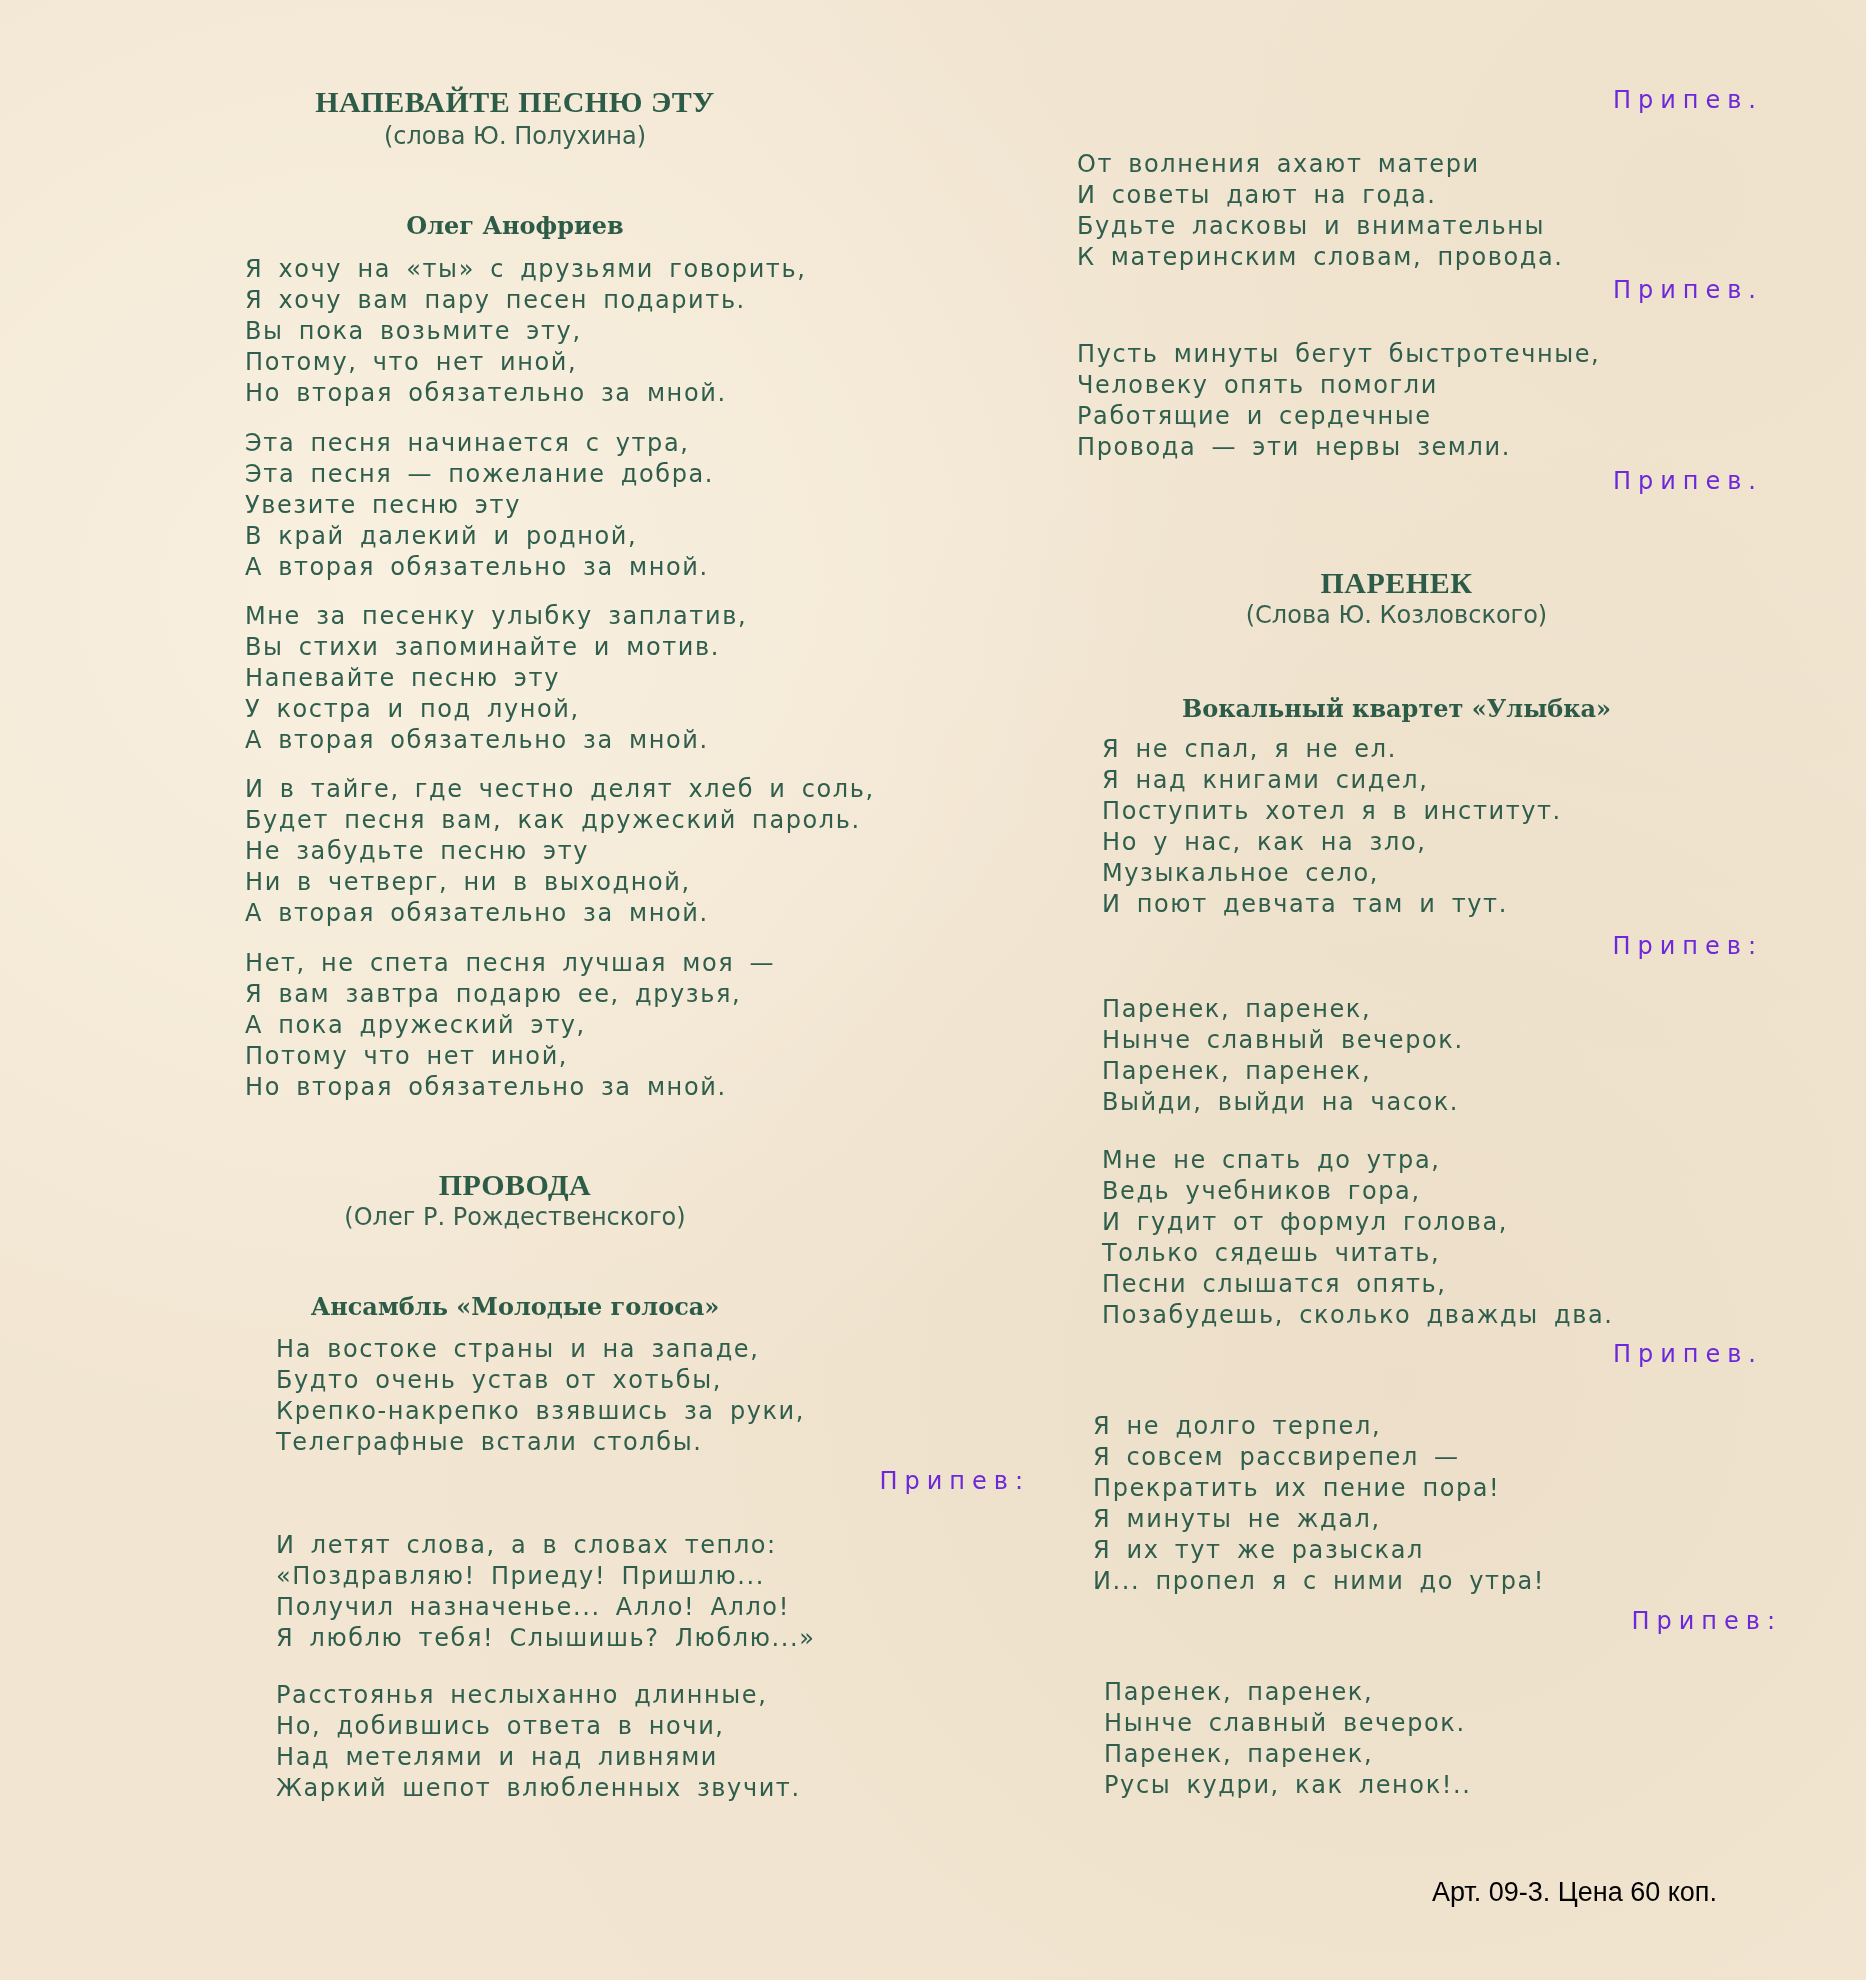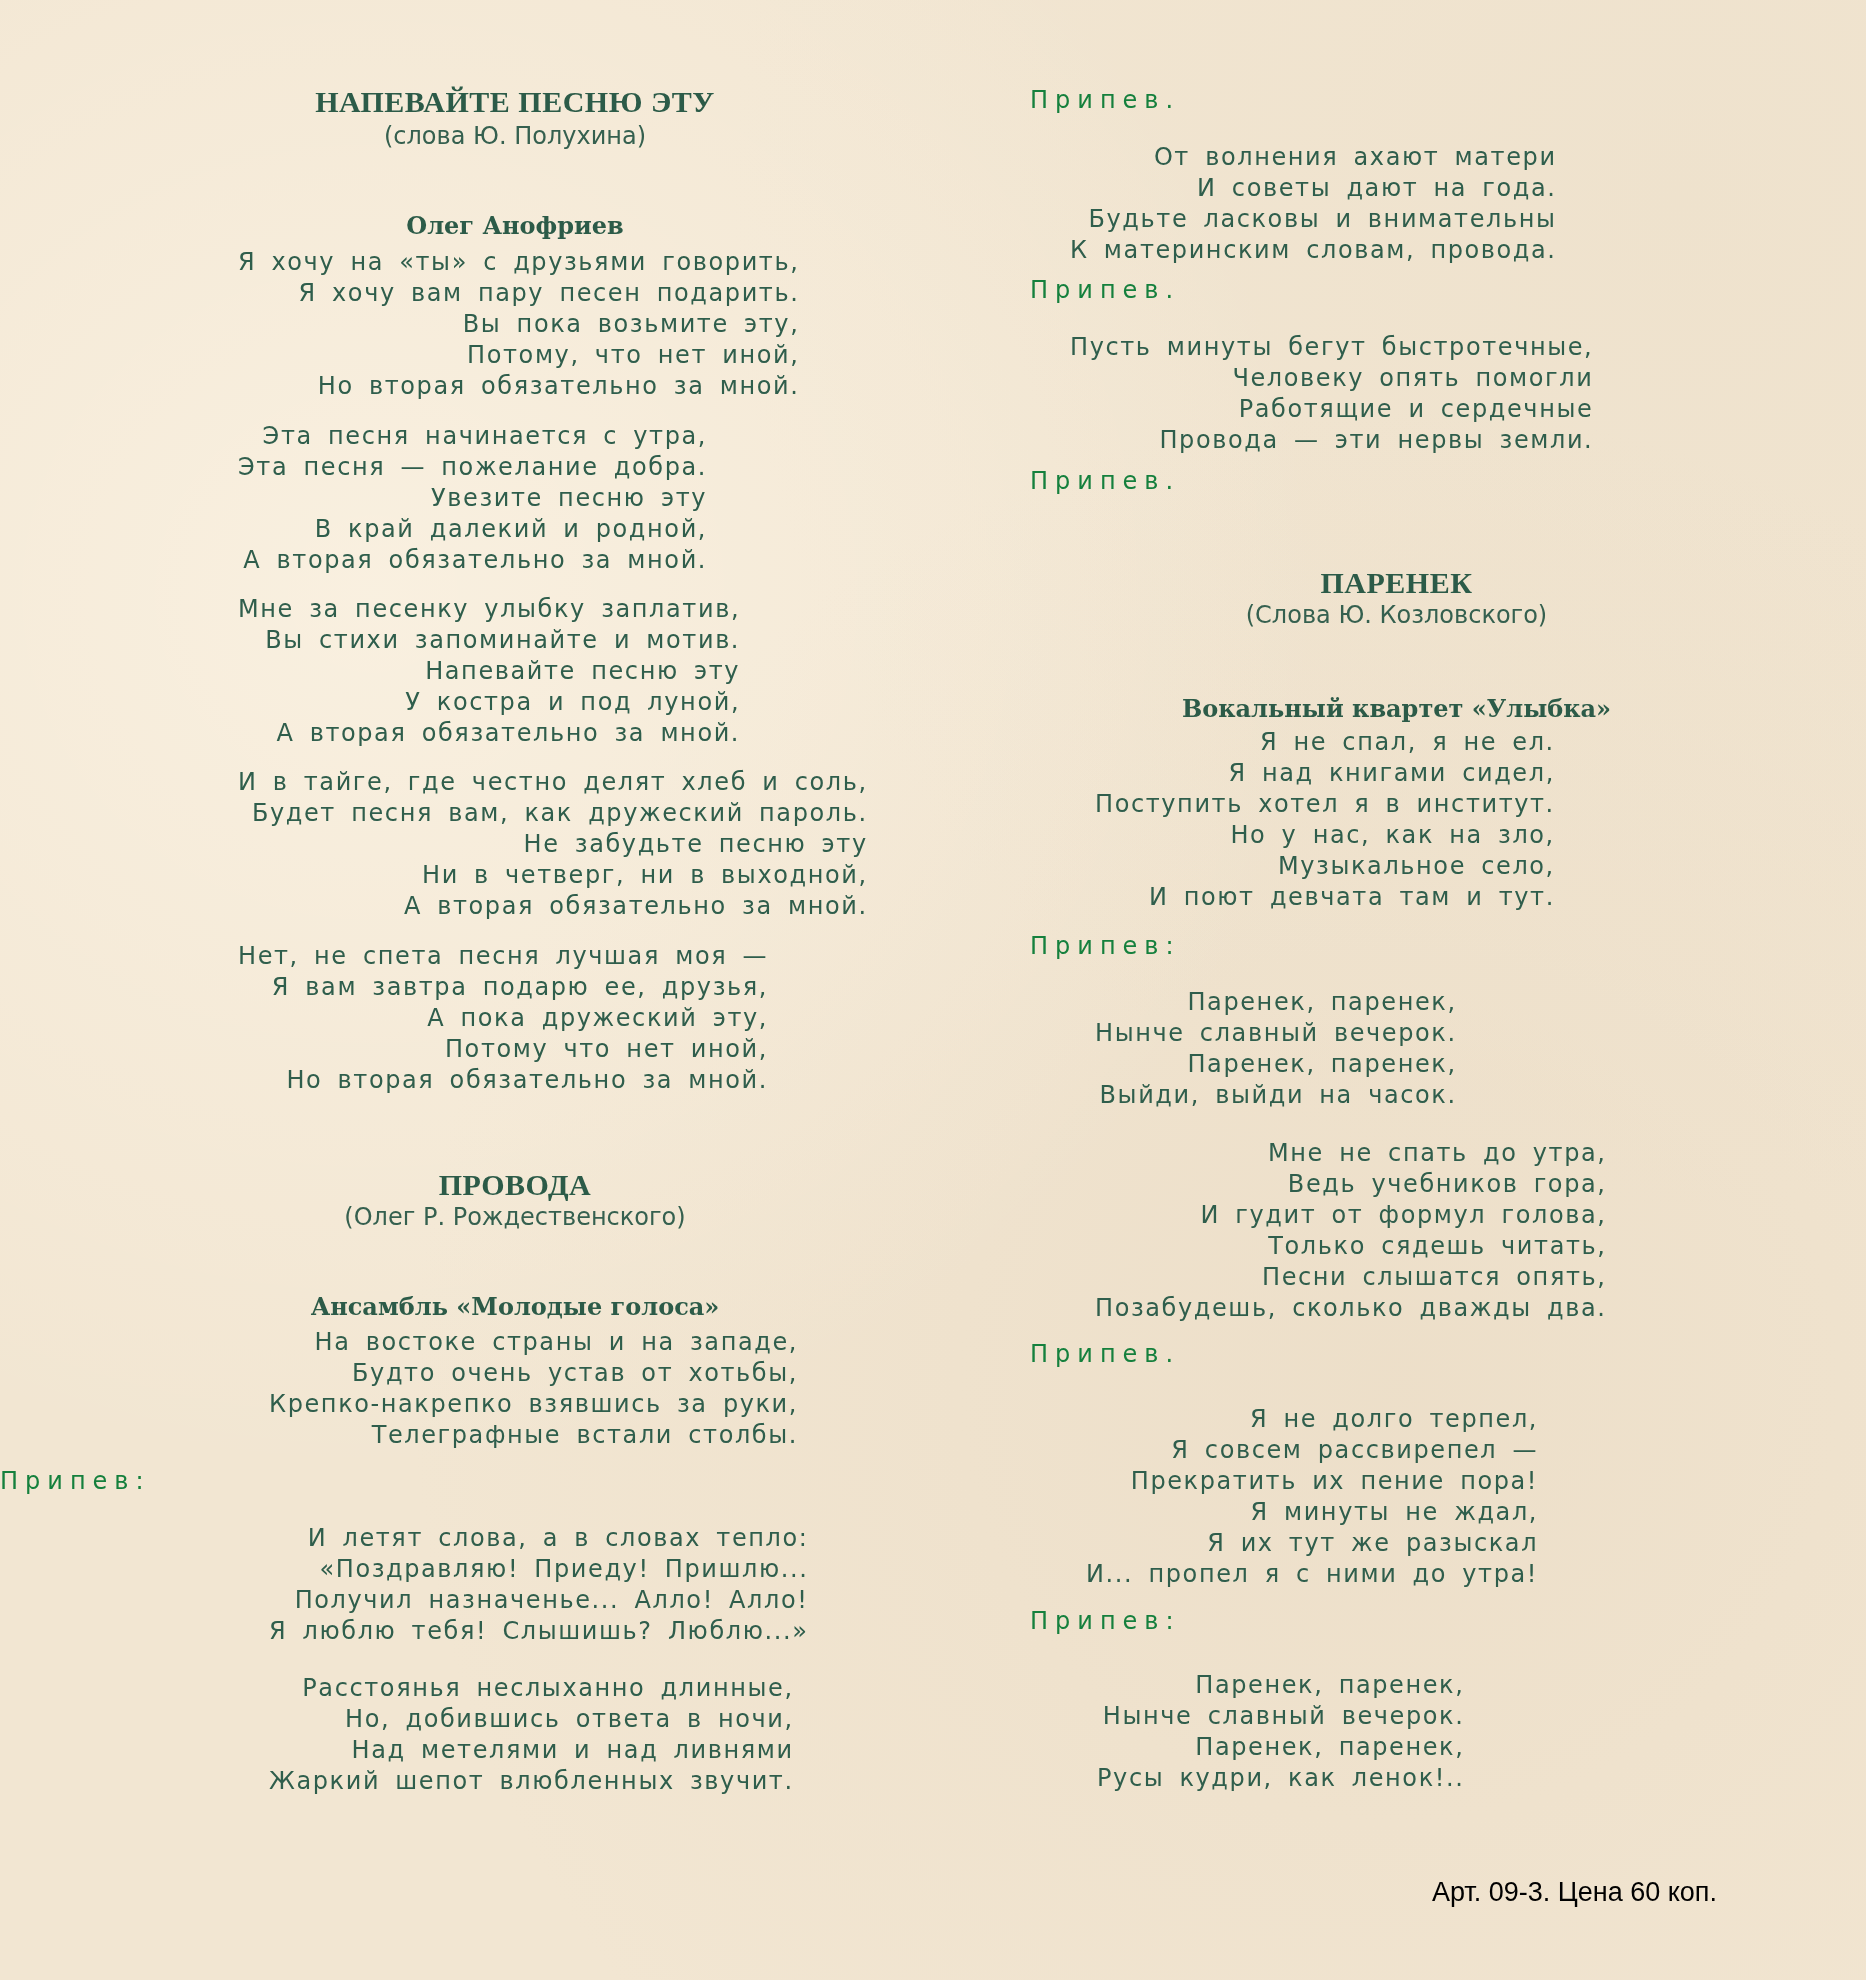--- a/index.html
+++ b/index.html
@@ -54,41 +54,40 @@
       text-align: center;
       font-family: "DejaVu Serif", serif;
       font-weight: bold;
       font-size: 24px;
       color: #2c5b48;
       white-space: nowrap;
       margin-top: 36px;
     }
     .stanza {
       position: absolute;
-      margin: 8px;
+      margin: 15px;
       padding: 0;
       list-style: none;
-      text-align: right;
     }
     .stanza li {
       font-family: "DejaVu Sans", sans-serif;
       font-size: 24px;
       line-height: 31px;
       letter-spacing: 1.6px;
       word-spacing: 6px;
       white-space: nowrap;
       color: #2f5e4c;
     }
     .chorus-label {
       position: absolute;
-      text-align: left;
+      text-align: right;
       font-family: "DejaVu Sans", sans-serif;
       font-size: 24px;
       letter-spacing: 7px;
-      color: #15803d;
+      color: #6d28d9;
       white-space: nowrap;
     }
     .footer-price {
       position: absolute;
       right: 149px;
       top: 1853px;
       font-family: Liberation Sans, sans-serif;
       font-size: 27px;
       color: #000000;
       white-space: nowrap;

